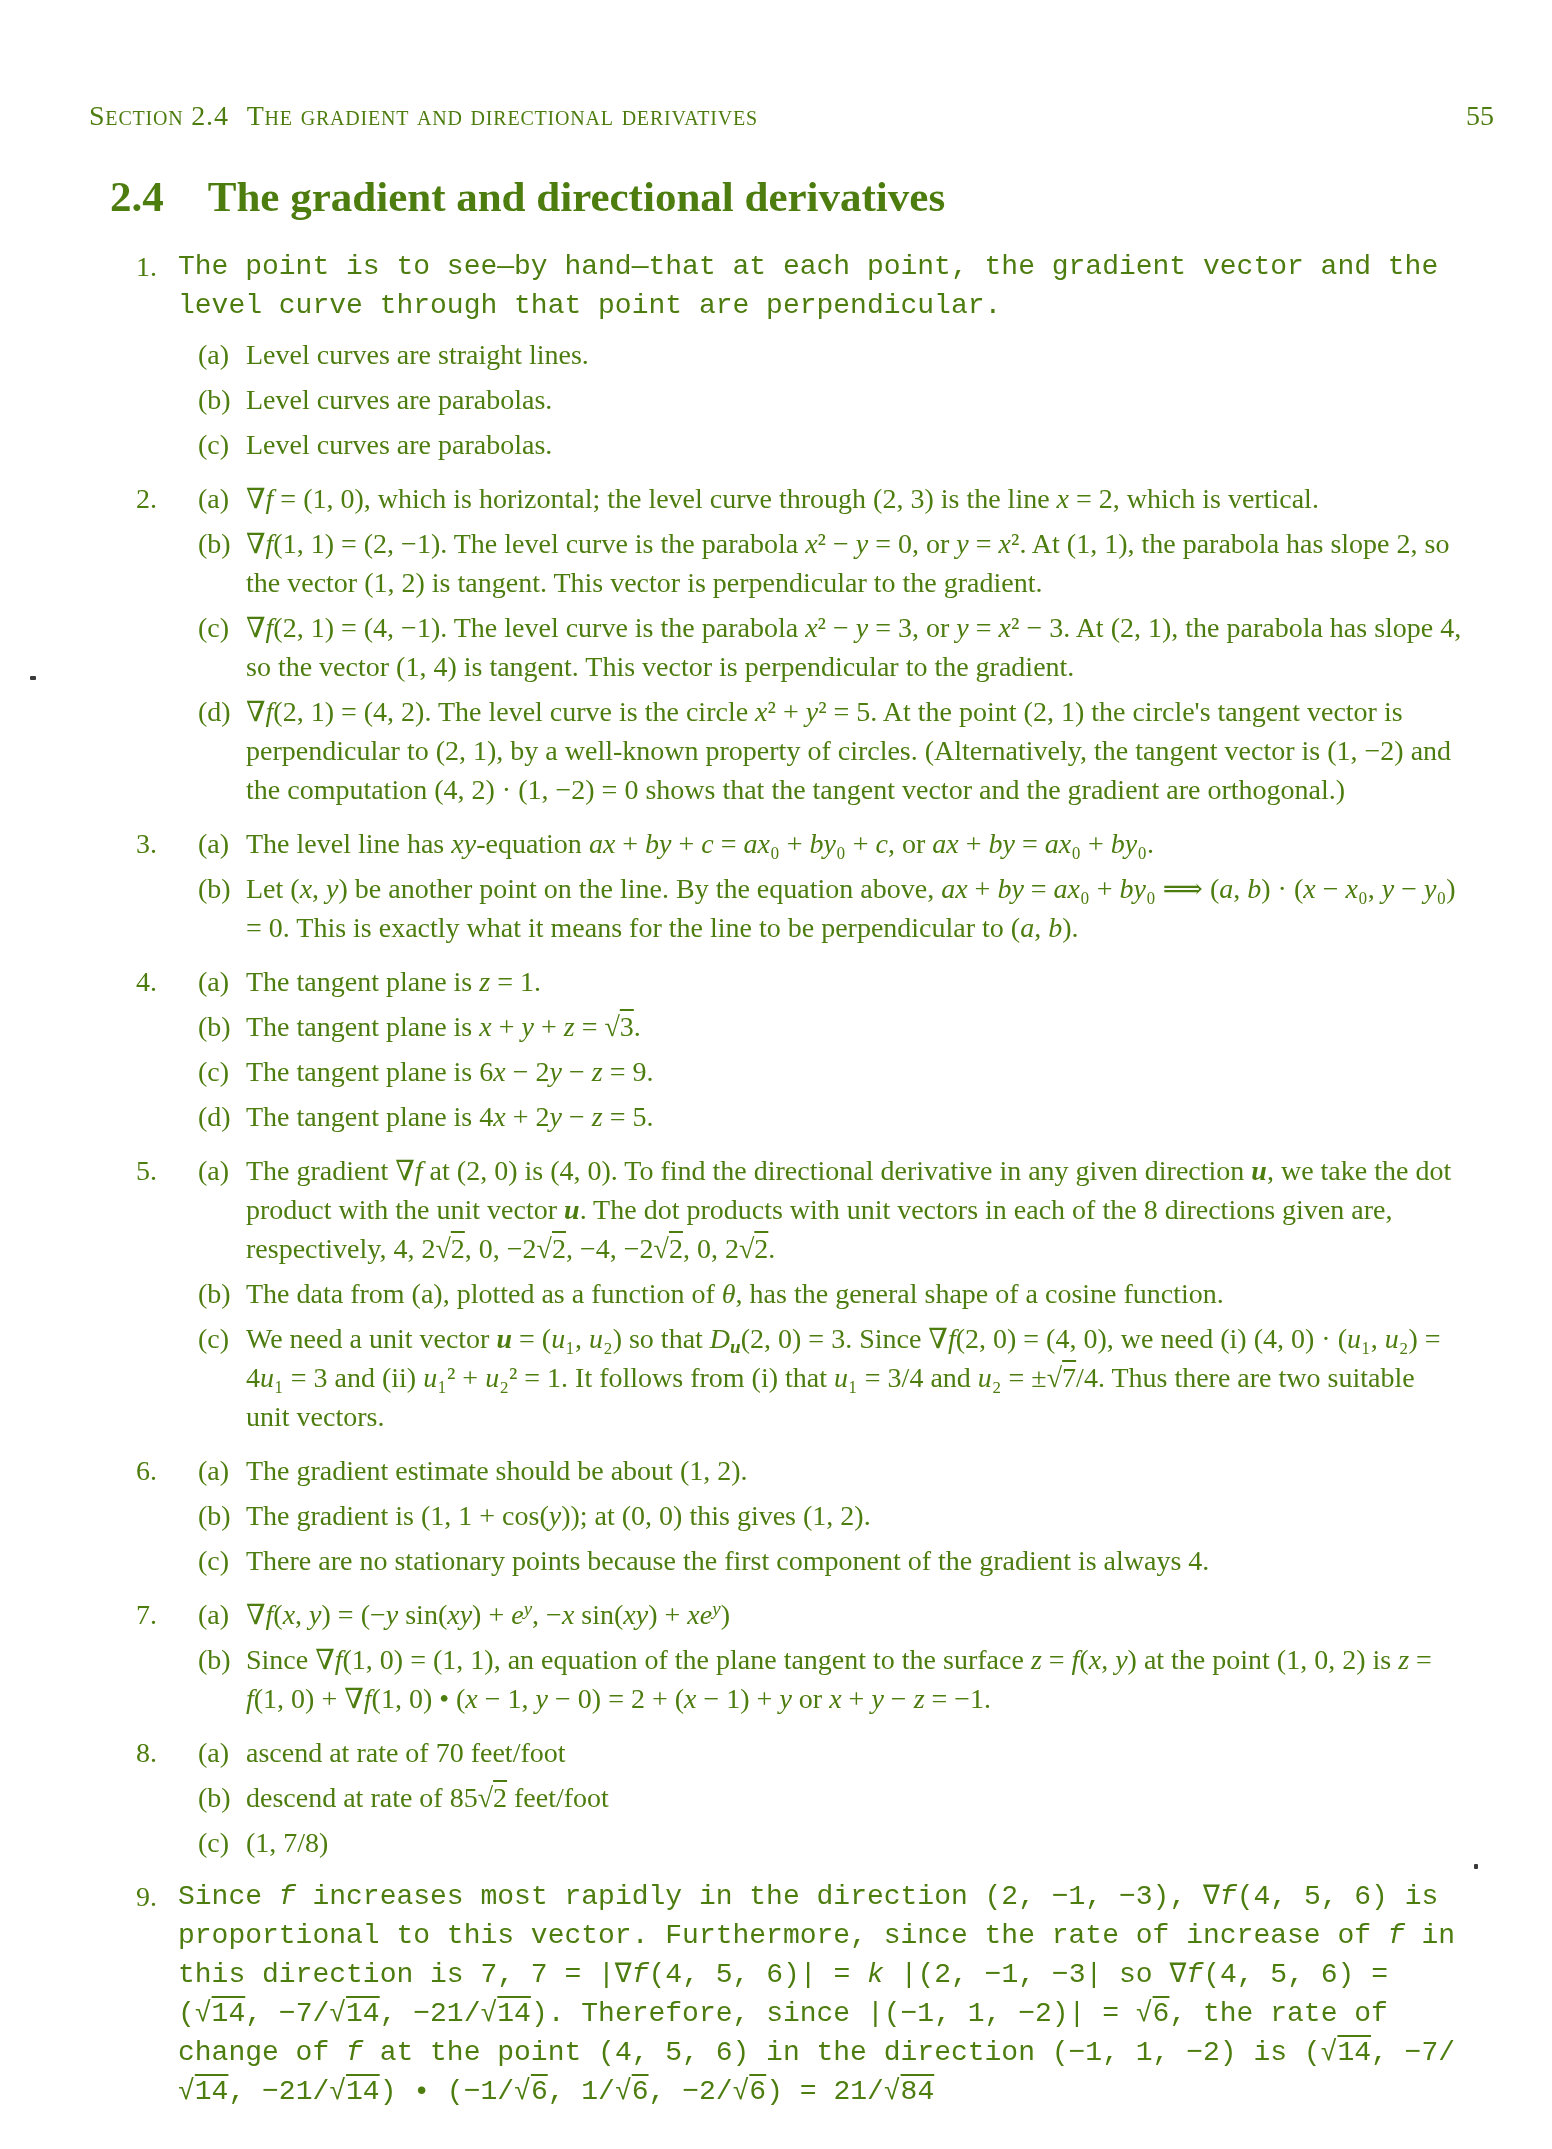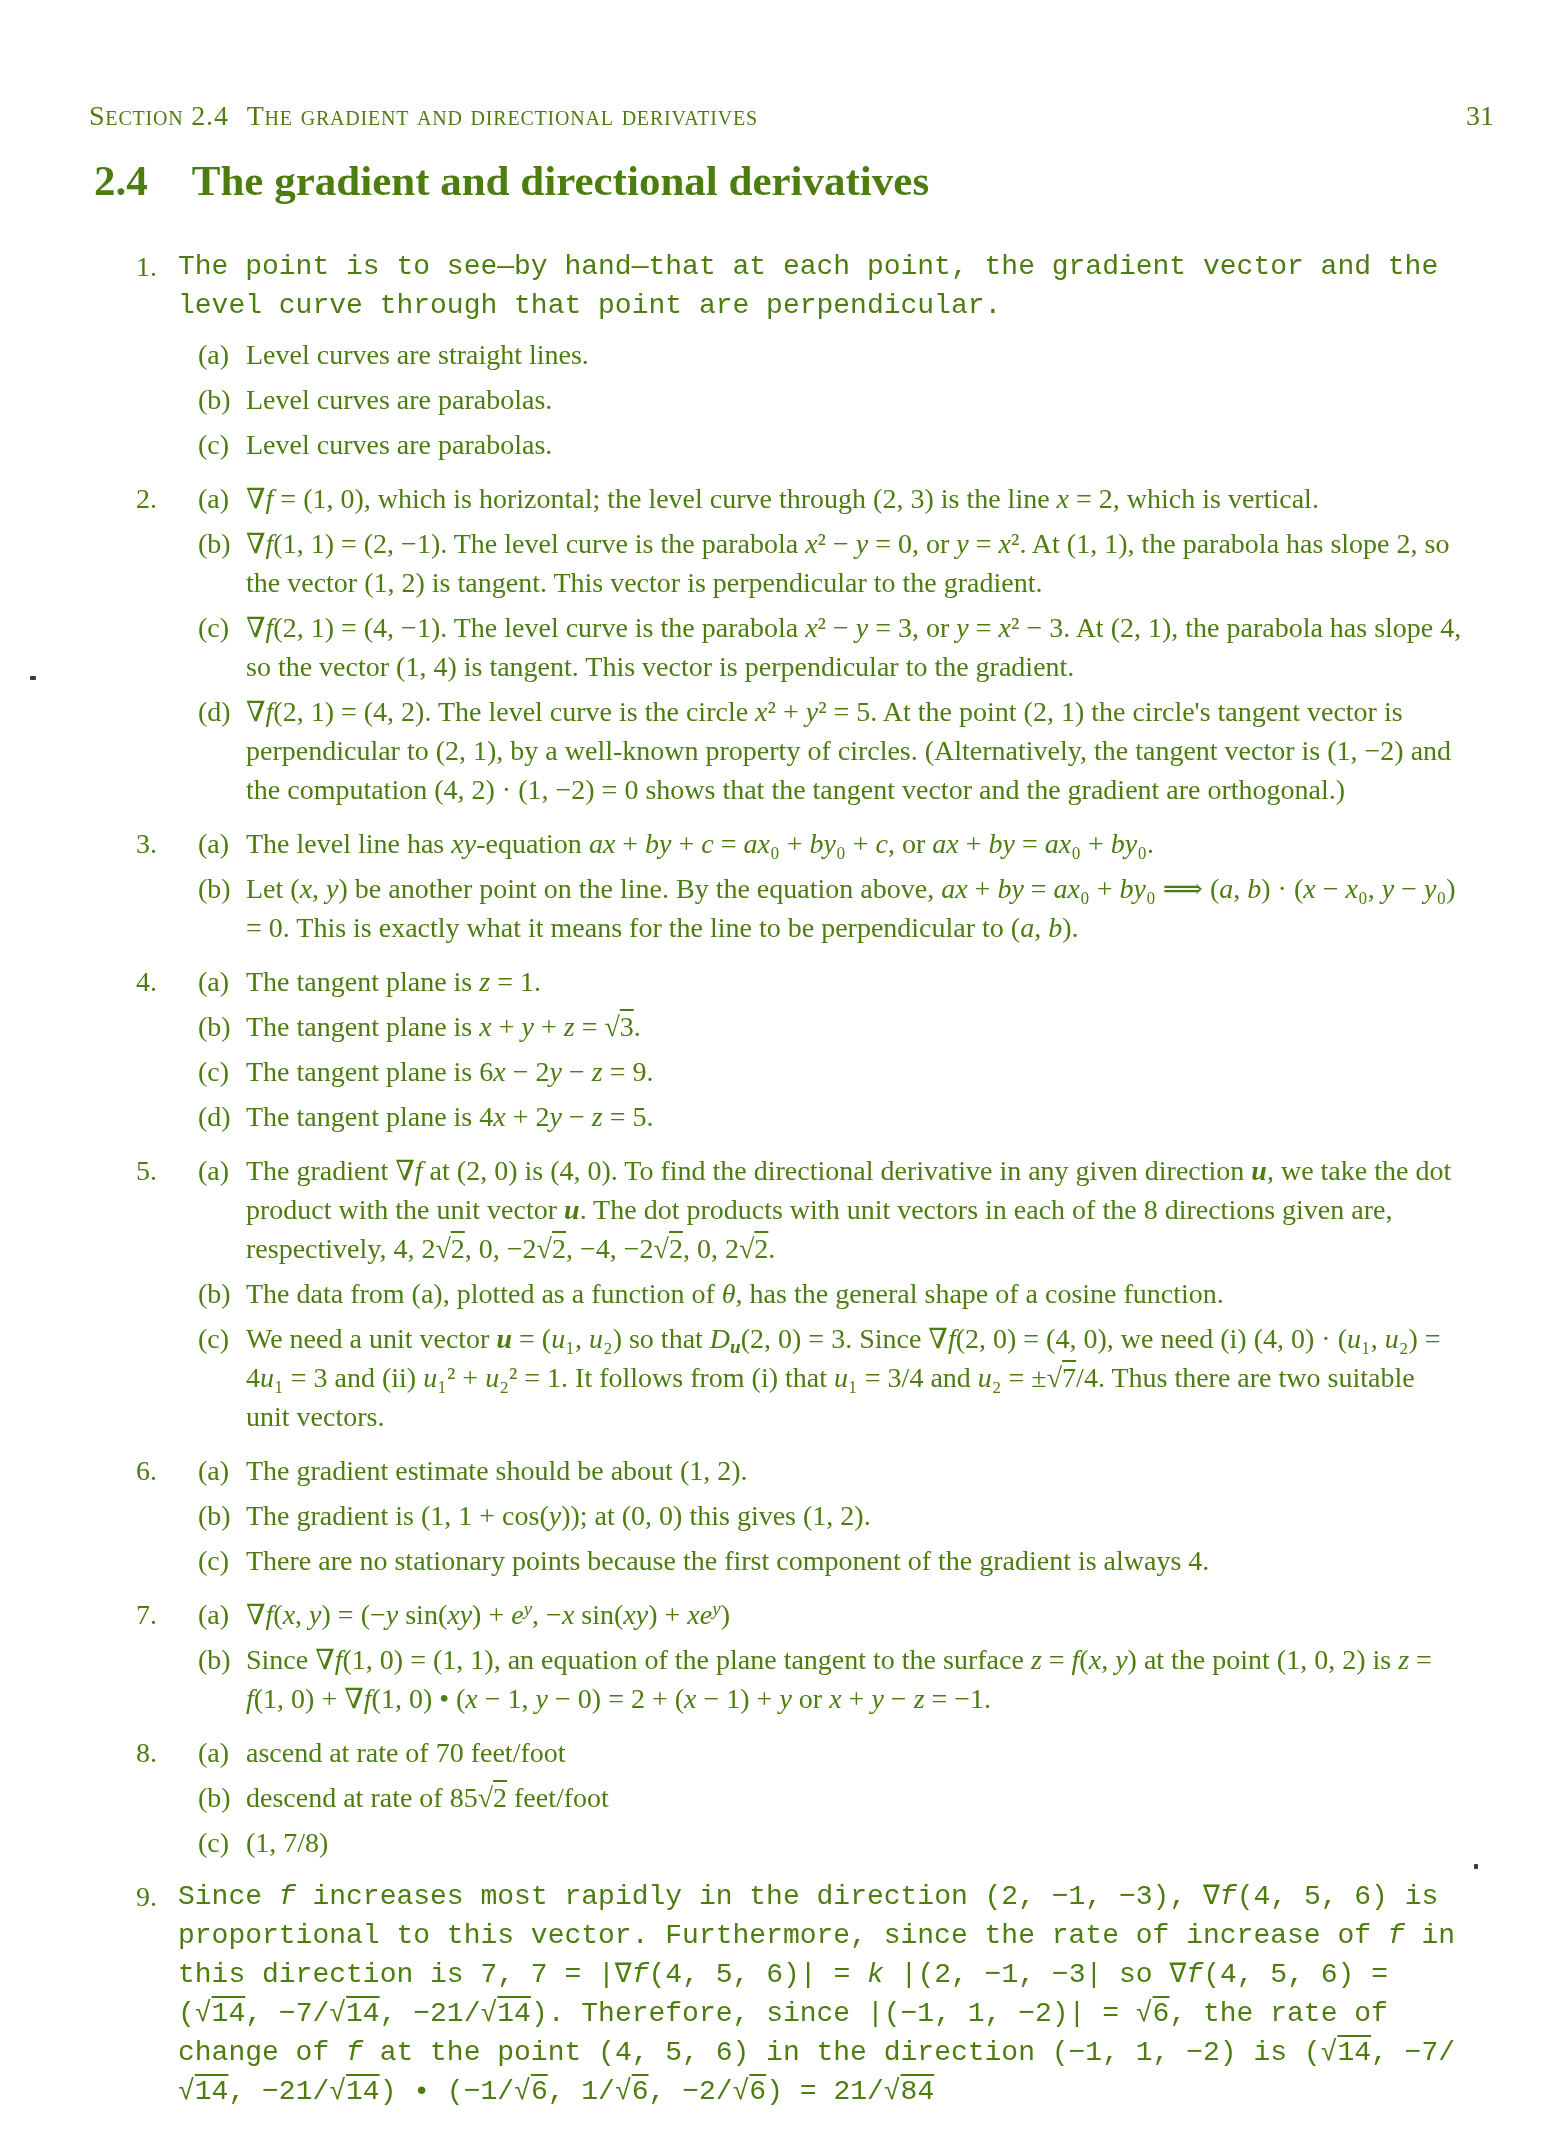--- a/index.html
+++ b/index.html
@@ -26,21 +26,21 @@
     font-size: 28px;
     white-space: nowrap;
   }
   .sc { font-variant: small-caps; letter-spacing: 0.8px; }
   .rh-title { margin-left: 18px; }
   
   .title {
     position: absolute;
     left: 94px;
     top: 156px;
-    margin: 0;
+    margin: 16px;
     font-size: 43px;
     line-height: 50px;
     font-weight: bold;
   }
   .title-text { margin-left: 44px; }
   
   .problems { position: absolute; left: 136px; top: 247px; width: 1326px; }
   .problem { display: flex; }
   .problem + .problem { margin-top: 15px; }
   .pnum { flex: 0 0 42px; }
@@ -63,21 +63,21 @@
 </style>
 </head>
 <body>
 
 <div class="page">
 
   <div class="running-head">
     <div>
       <span class="sc">Section 2.4</span><span class="sc rh-title">The gradient and directional derivatives</span>
     </div>
-    <span>31</span>
+    <span>55</span>
   </div>
 
   <h1 class="title">
     <span>2.4</span><span class="title-text">The gradient and directional derivatives</span>
   </h1>
 
   <div class="problems">
 
     <section class="problem">
       <span class="pnum">1.</span>

